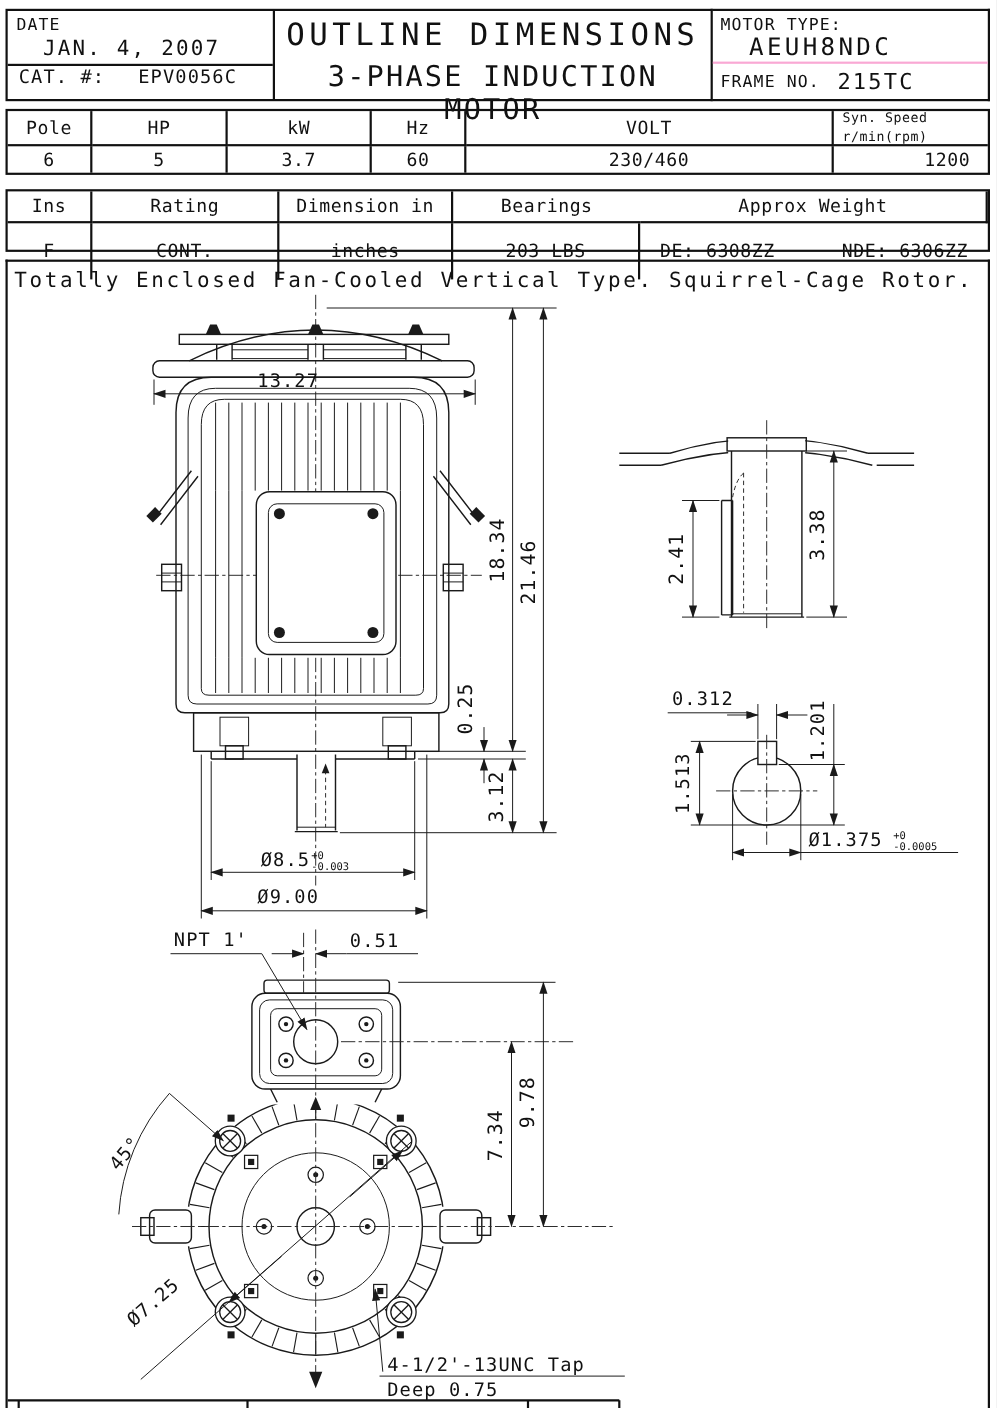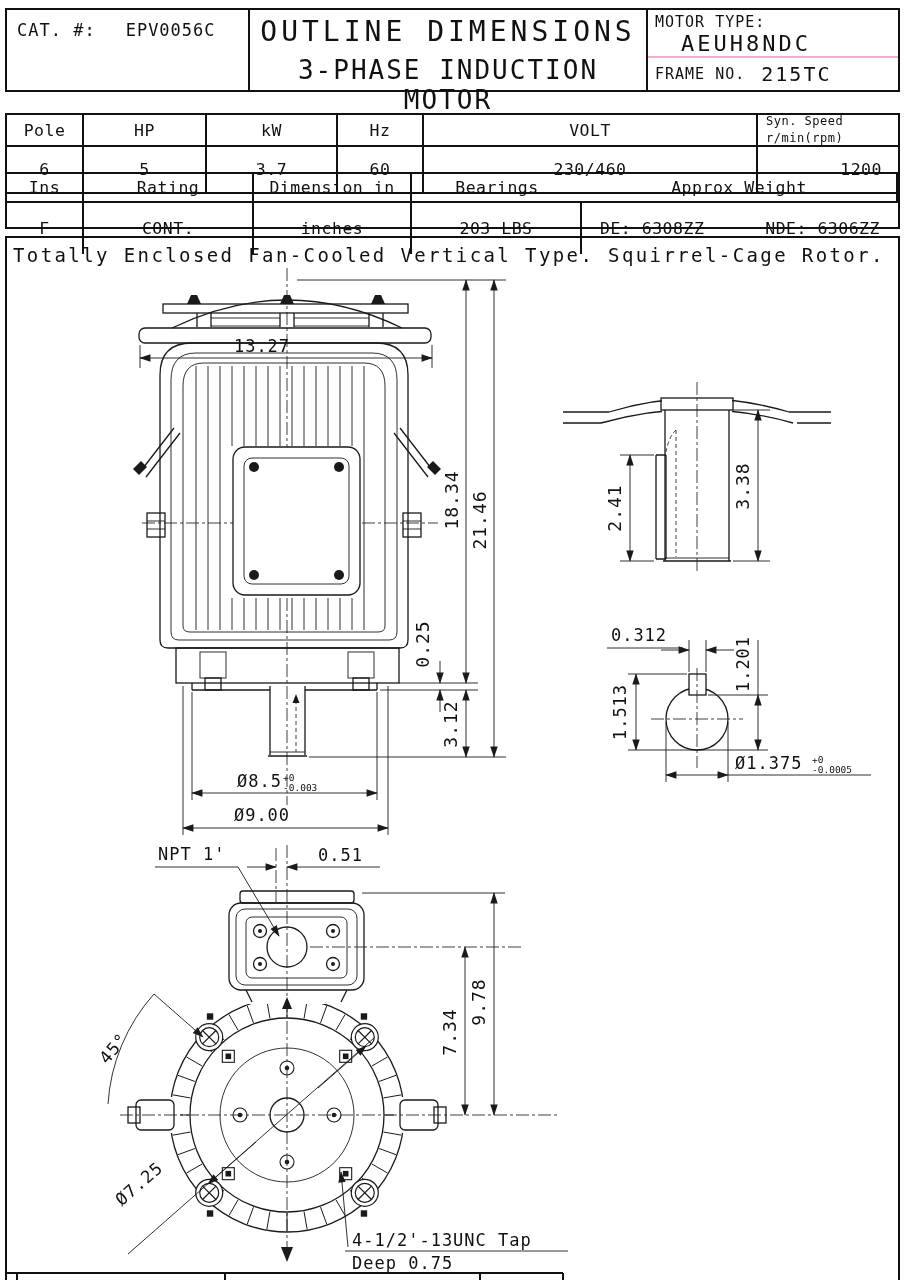--- a/index.html
+++ b/index.html
@@ -6,21 +6,21 @@
   html,body { background:#e8e8e8; }
   .sheet {
     position:relative; width:906px; height:1280px; margin:0 auto;
     background:#ffffff; color:#111;
     font-family:"DejaVu Sans Mono", monospace; overflow:hidden;
   }
   .abs { position:absolute; }
   .bx { border:2px solid #111; }
   .lbl { font-size:15px; letter-spacing:1px; }
   .hdr-left-row1 { height:50px; border-bottom:2px solid #111; padding:3px 8px; }
-  .hdr-left-row2 { height:30px; display:flex; align-items:flex-end; gap:30px; padding:0 10px; font-size:17px; letter-spacing:1px; }
+  .hdr-left-row2 { height:30px; display:flex; align-items:flex-start; gap:30px; padding:0 10px; font-size:17px; letter-spacing:1px; }
   .grid-cell { display:flex; align-items:center; justify-content:center; font-size:16.5px; letter-spacing:0.5px; }
   .br { border-right:2px solid #111; }
   .bb { border-bottom:2px solid #111; }
   svg text { font-family:"DejaVu Sans Mono", monospace; fill:#111; }
   text.d  { font-size:17px; letter-spacing:1px; }
   text.dr { font-size:18px; letter-spacing:1px; }
   text.ds { font-size:9.5px; }
   .ol { fill:none; stroke:#1a1a1a; stroke-width:1.3; }
   .ow { fill:#ffffff; stroke:#1a1a1a; stroke-width:1.3; }
   .th { fill:none; stroke:#1a1a1a; stroke-width:0.9; }
@@ -29,20 +29,24 @@
   .fl { fill:#1a1a1a; stroke:none; }
   .wf { fill:#ffffff; stroke:none; }
 </style>
 </head>
 <body>
 
 <div class="sheet">
 
   <div class="abs" style="left:5px;top:8px;width:895px;height:84px;display:flex">
     <div class="bx" style="width:245px">
+      <div class="hdr-left-row1">
+        <div class="lbl">DATE</div>
+        <div style="font-size:19px;letter-spacing:2px;padding-left:24px;margin-top:2px">JAN. 4, 2007</div>
+      </div>
       <div class="hdr-left-row2">
         <span>CAT. #:</span>
         <span>EPV0056C</span>
       </div>
     </div>
     <div class="bx" style="width:398px;border-left:none;text-align:center">
       <div style="font-size:28px;letter-spacing:4px;margin-top:5px">OUTLINE DIMENSIONS</div>
       <div style="font-size:26px;letter-spacing:2px;margin-top:7px">3-PHASE INDUCTION MOTOR</div>
     </div>
     <div class="bx" style="width:252px;border-left:none">
@@ -50,21 +54,21 @@
         <div class="lbl">MOTOR TYPE:</div>
         <div style="font-size:22px;letter-spacing:3px;padding-left:26px">AEUH8NDC</div>
       </div>
       <div style="height:32px;display:flex;align-items:center;padding:0 7px;gap:16px">
         <span style="font-size:15px;letter-spacing:1px">FRAME NO.</span>
         <span style="font-size:20px;letter-spacing:2px">215TC</span>
       </div>
     </div>
   </div>
 
-  <div class="abs bx" style="left:5px;top:113px;width:895px;height:81px;display:grid;grid-template-columns:77px 123px 131px 86px 334px 1fr;grid-template-rows:32px 1fr">
+  <div class="abs bx" style="left:5px;top:99px;width:895px;height:60px;display:grid;grid-template-columns:77px 123px 131px 86px 334px 1fr;grid-template-rows:32px 1fr">
     <div class="grid-cell br bb">Pole</div>
     <div class="grid-cell br bb">HP</div>
     <div class="grid-cell br bb">kW</div>
     <div class="grid-cell br bb">Hz</div>
     <div class="grid-cell br bb">VOLT</div>
     <div class="grid-cell bb" style="flex-direction:column;align-items:flex-start;justify-content:space-between;font-size:12px;line-height:1.05;padding-left:8px">
       <span>Syn. Speed</span>
       <span>r/min(rpm)</span>
     </div>
     <div class="grid-cell br">6</div>

